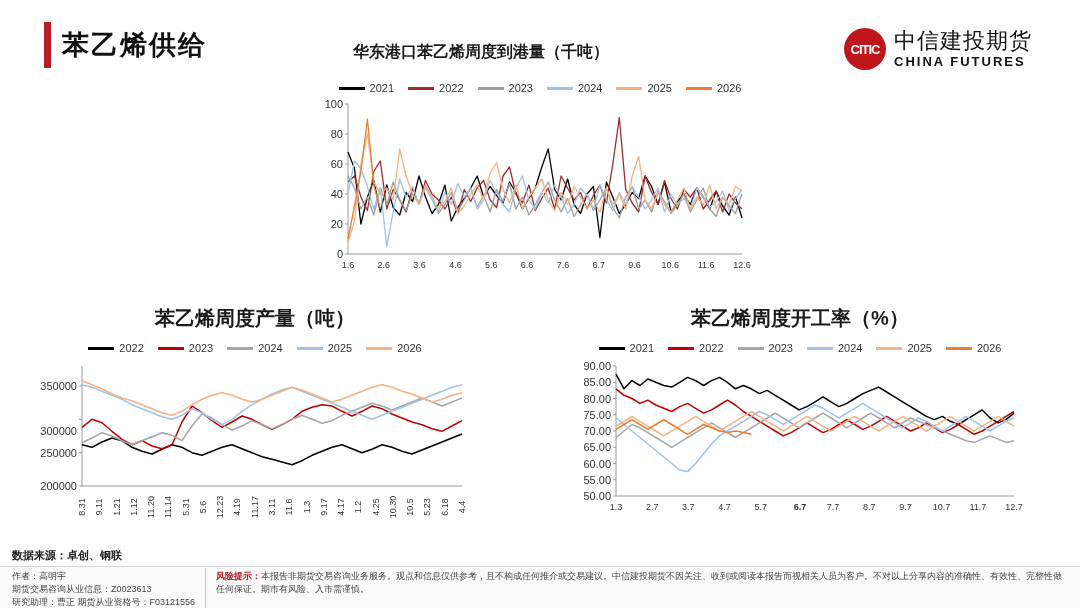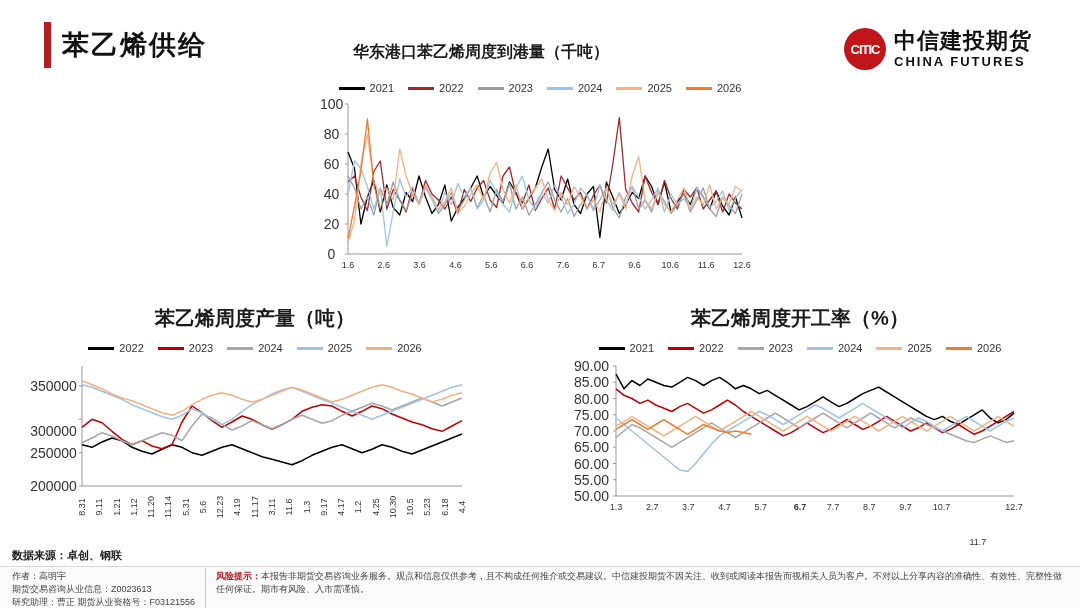--- a/index.html
+++ b/index.html
@@ -22,35 +22,35 @@
   }
   .chart1-title {
     position:absolute; left:0; top:42px; width:962px; text-align:center;
     font-size:16px; font-weight:bold; color:#1a1a1a;
   }
   
   .logo { position:absolute; right:36px; top:26px; width:200px; height:48px; }
   .logo-mark { position:absolute; left:0; top:2px; width:42px; height:42px; border-radius:50%; background:#c0151b; }
   .logo-mark .cm { position:absolute; left:0; top:0; width:42px; height:42px; color:#fff; font-size:13px; font-weight:bold;
      display:flex; align-items:center; justify-content:center; letter-spacing:-1px; }
-  .logo-cn { position:absolute; left:50px; top:0px; font-size:22px; font-weight:bold; color:#111; letter-spacing:1px;text-align:center;}
+  .logo-cn { position:absolute; left:50px; top:0px; font-size:22px; font-weight:normal; color:#111; letter-spacing:1px;text-align:center;}
   .logo-en { position:absolute; left:50px; top:28px; font-size:13px; font-weight:bold; color:#111; letter-spacing:2px;}
 
   
   .chart-block { position:absolute; }
   .chart-title { text-align:center; font-size:20px; font-weight:bold; color:#1a1a1a; }
   .legend { display:flex; justify-content:center; align-items:center; gap:14px; flex-wrap:wrap; }
   .legend-item { display:flex; align-items:center; gap:5px; font-size:11px; color:#333; }
   .legend-line { width:26px; height:3px; display:inline-block; }
   .plot { position:relative; }
   .plot svg { display:block; }
   .xticks { position:relative; }
   .xtick { position:absolute; font-size:9px; color:#333; transform:translateX(-50%); white-space:nowrap; }
   .xtick.rot { transform:translateX(-50%) rotate(-90deg); transform-origin:center center; }
-  .ytick { position:absolute; font-size:14px; color:#333; text-align:center; transform:translateY(-50%); }
+  .ytick { position:absolute; font-size:11px; color:#333; text-align:right; transform:translateY(-50%); }
 
   
   .source { position:absolute; left:12px; top:548px; font-size:11px; font-weight:bold; color:#222; }
   .footer-rule { position:absolute; left:0; top:566px; width:1080px; height:1px; background:#d8d8d8; }
   .footer-bar { position:absolute; left:0; top:566px; width:1080px; height:42px; background:#fafafa; }
   .footer-left { position:absolute; left:12px; top:570px; font-size:9px; color:#444; line-height:13px; }
   .footer-sep { position:absolute; left:205px; top:568px; width:1px; height:40px; background:#c9c9c9; }
   .footer-right { position:absolute; left:216px; top:570px; width:846px; font-size:9px; color:#444; line-height:13px; }
   .footer-right b { color:#b51d22; }
 </style>
@@ -265,21 +265,21 @@
         <div class="xtick" style="left: 44px; top: 2px;">1.3</div>
         <div class="xtick" style="left: 80.1818px; top: 2px;">2.7</div>
         <div class="xtick" style="left: 116.364px; top: 2px;">3.7</div>
         <div class="xtick" style="left: 152.545px; top: 2px;">4.7</div>
         <div class="xtick" style="left: 188.727px; top: 2px;">5.7</div>
         <div class="xtick" style="left: 228px; top: 2px; font-weight: bold;">6.7</div>
         <div class="xtick" style="left: 261.091px; top: 2px;">7.7</div>
         <div class="xtick" style="left: 297.273px; top: 2px;">8.7</div>
         <div class="xtick" style="left: 333.455px; top: 2px;">9.7</div>
         <div class="xtick" style="left: 369.636px; top: 2px;">10.7</div>
-        <div class="xtick" style="left: 405.818px; top: 2px; margin-top: 35px;">11.7</div>
+        <div class="xtick" style="left: 405.818px; top: 2px;">11.7</div>
         <div class="xtick" style="left: 442px; top: 2px;">12.7</div>
       </div>
     </div>
 </div>
 
 <div class="source">数据来源：卓创、钢联</div>
 <div class="footer-bar"></div>
 <div class="footer-rule"></div>
 <div class="footer-sep"></div>
 <div class="footer-left">

